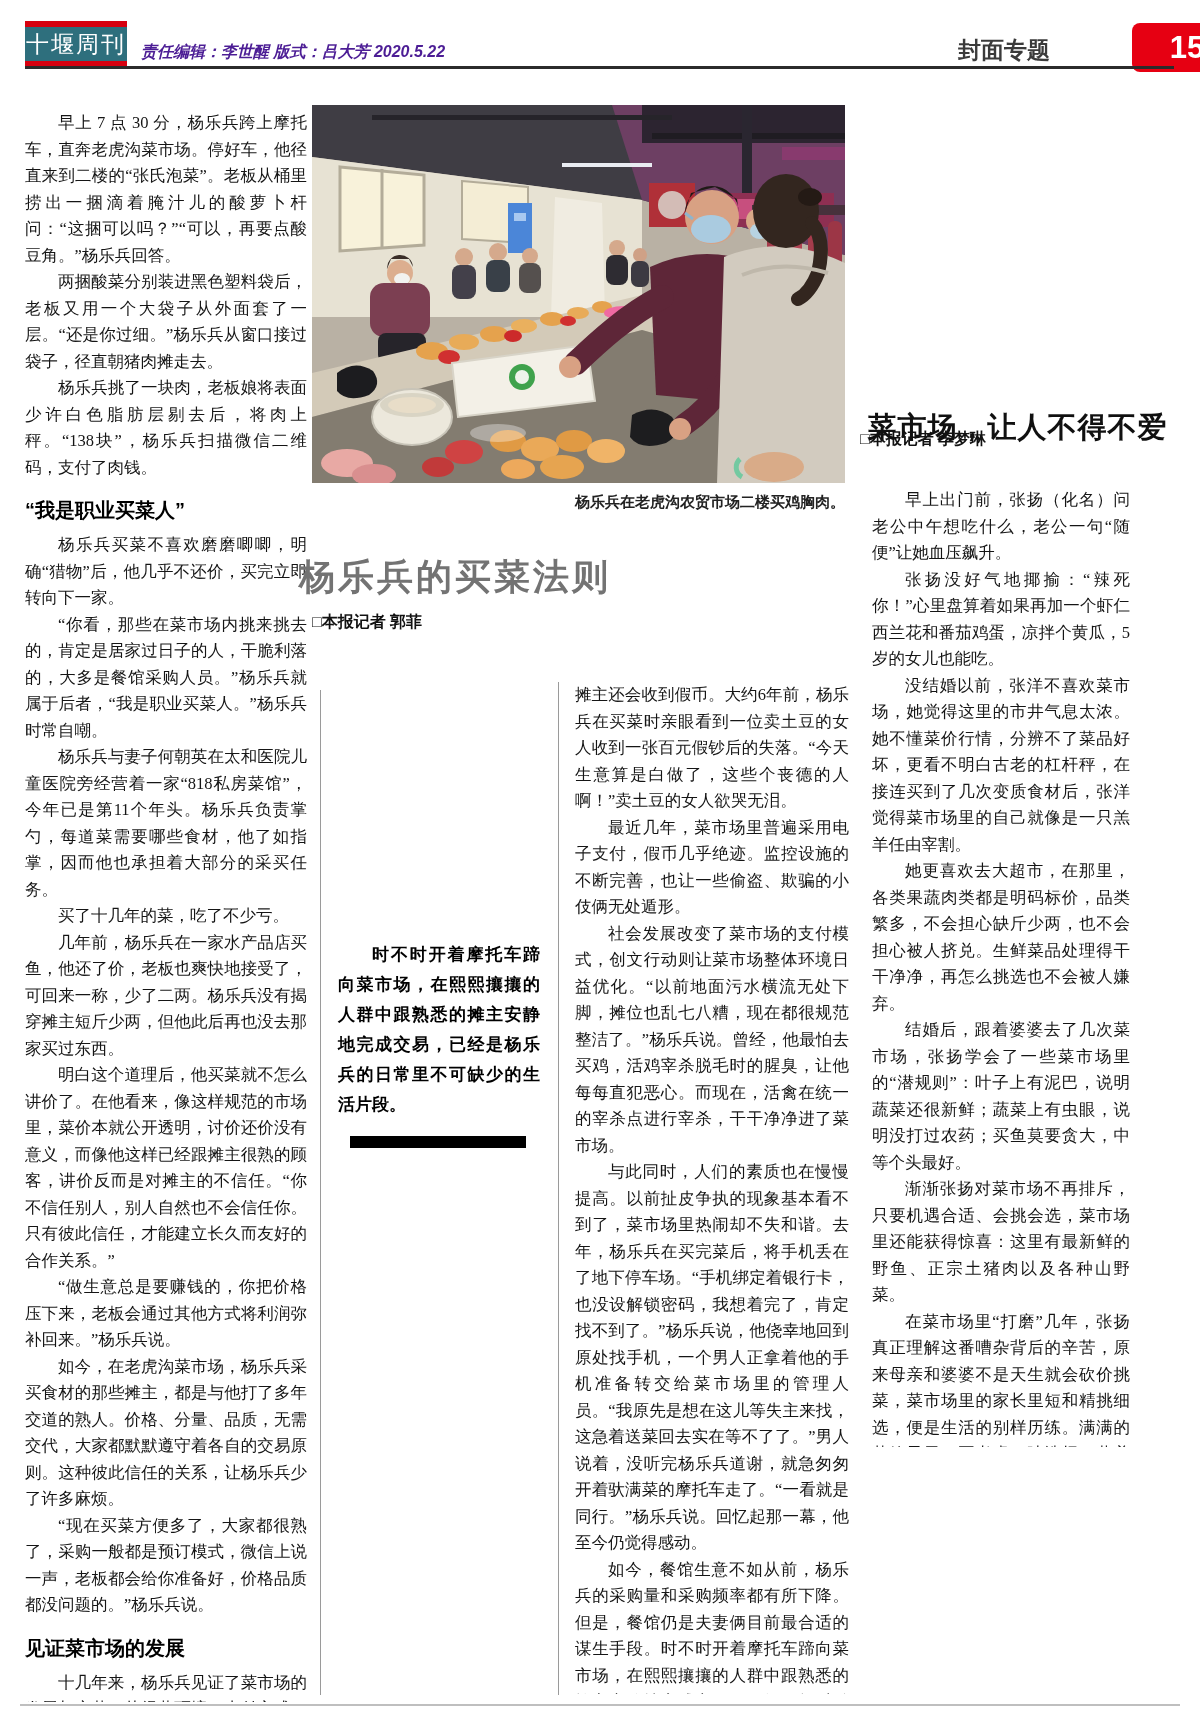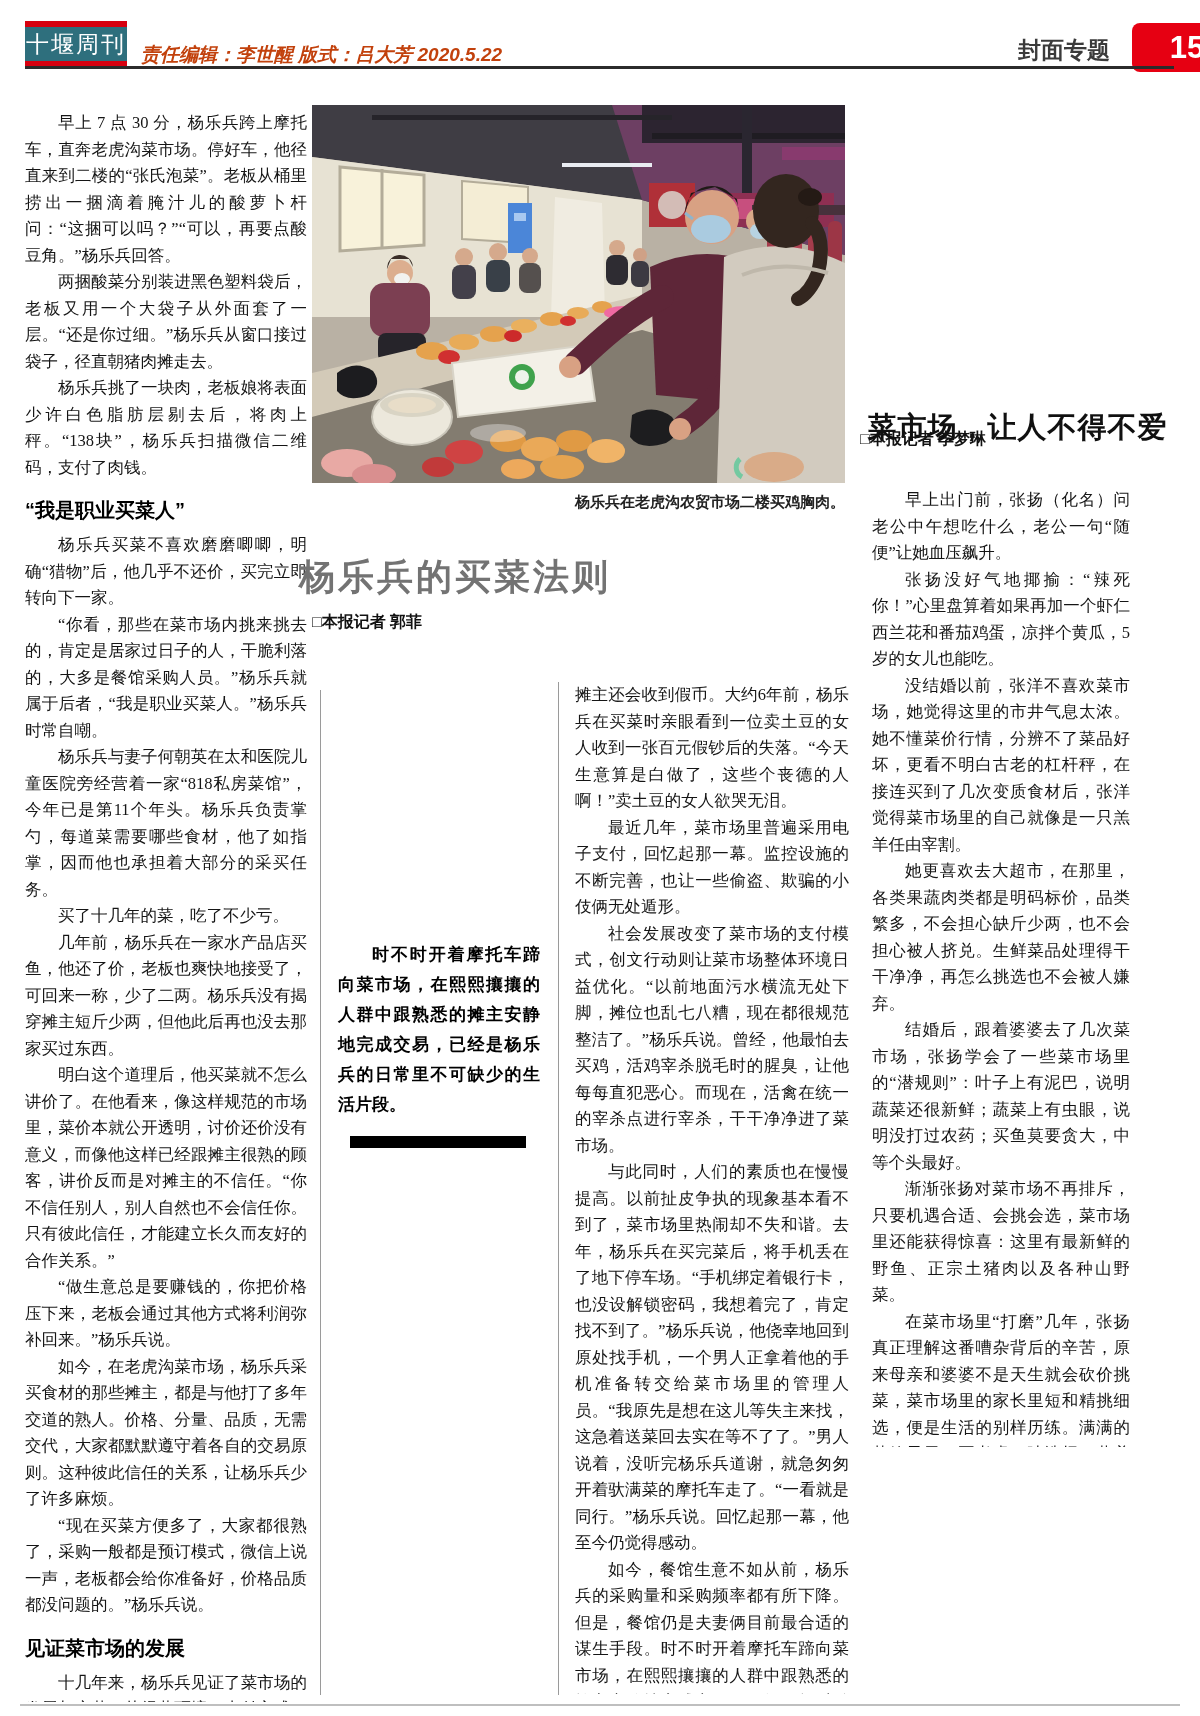--- a/index.html
+++ b/index.html
@@ -15,24 +15,24 @@
   }
   .masthead-inner{
     width:100%;height:34px;background:#2e6f7d;display:flex;align-items:center;justify-content:center;
   }
   .masthead-title{
     color:#ffffff;font-weight:normal;font-size:23px;letter-spacing:2px;
     font-family:"Liberation Serif","DejaVu Serif",serif;white-space:nowrap;
   }
   .editor-line{
     position:absolute;left:141px;top:42px;font-family:"Liberation Sans","DejaVu Sans",sans-serif;
-    font-weight:bold;font-style:italic;font-size:19px;color:#c2410c;white-space:nowrap;
+    font-weight:bold;font-style:italic;font-size:16px;color:#4c1d95;white-space:nowrap;
   }
   .section-label{
-    position:absolute;left:1018px;top:35px;font-family:"Liberation Sans","DejaVu Sans",sans-serif;
+    position:absolute;left:958px;top:35px;font-family:"Liberation Sans","DejaVu Sans",sans-serif;
     font-weight:bold;font-size:23px;color:#3b3b3b;white-space:nowrap;
   }
   .page-number{
     position:absolute;left:1132px;top:23px;width:48px;height:49px;background:#e60012;border-radius:8px;
     color:#fff;font-family:"Liberation Sans","DejaVu Sans",sans-serif;font-weight:bold;font-size:31px;
     display:flex;align-items:center;justify-content:center;padding-left:31px;
   }
   .header-rule{position:absolute;left:25px;top:66px;width:1149px;height:3px;background:#2b2b2b;}
   .bottom-rule{position:absolute;left:20px;top:1704px;width:1160px;height:2px;background:#bfbfbf;}
 
@@ -244,21 +244,21 @@
   <div class="main-byline">□本报记者  郭菲</div>
 
   <div class="vrule vrule-left"></div>
   <div class="vrule vrule-mid"></div>
 
   <div class="pull-quote">时不时开着摩托车蹄向菜市场，在熙熙攘攘的人群中跟熟悉的摊主安静地完成交易，已经是杨乐兵的日常里不可缺少的生活片段。</div>
   <div class="pull-bar"></div>
 
   <div class="body-col col-mid">
       <p class="blk-pc">摊主还会收到假币。大约6年前，杨乐兵在买菜时亲眼看到一位卖土豆的女人收到一张百元假钞后的失落。“今天生意算是白做了，这些个丧德的人啊！”卖土豆的女人欲哭无泪。</p>
-      <p class="blk-p">最近几年，菜市场里普遍采用电子支付，回忆起那一幕。监控设施的不断完善，也让一些偷盗、欺骗的小伎俩无处遁形。</p>
+      <p class="blk-p">最近几年，菜市场里普遍采用电子支付，假币几乎绝迹。监控设施的不断完善，也让一些偷盗、欺骗的小伎俩无处遁形。</p>
       <p class="blk-p">社会发展改变了菜市场的支付模式，创文行动则让菜市场整体环境日益优化。“以前地面污水横流无处下脚，摊位也乱七八糟，现在都很规范整洁了。”杨乐兵说。曾经，他最怕去买鸡，活鸡宰杀脱毛时的腥臭，让他每每直犯恶心。而现在，活禽在统一的宰杀点进行宰杀，干干净净进了菜市场。</p>
       <p class="blk-p">与此同时，人们的素质也在慢慢提高。以前扯皮争执的现象基本看不到了，菜市场里热闹却不失和谐。去年，杨乐兵在买完菜后，将手机丢在了地下停车场。“手机绑定着银行卡，也没设解锁密码，我想着完了，肯定找不到了。”杨乐兵说，他侥幸地回到原处找手机，一个男人正拿着他的手机准备转交给菜市场里的管理人员。“我原先是想在这儿等失主来找，这急着送菜回去实在等不了了。”男人说着，没听完杨乐兵道谢，就急匆匆开着驮满菜的摩托车走了。“一看就是同行。”杨乐兵说。回忆起那一幕，他至今仍觉得感动。</p>
       <p class="blk-p">如今，餐馆生意不如从前，杨乐兵的采购量和采购频率都有所下降。但是，餐馆仍是夫妻俩目前最合适的谋生手段。时不时开着摩托车蹄向菜市场，在熙熙攘攘的人群中跟熟悉的摊主安静地完成交易，已经是杨乐兵的日常里不可缺少的生活片段。</p>
     </div>
 
   <div class="right-title">菜市场，让人不得不爱</div>
   <div class="right-byline">□本报记者  李梦琳</div>
   <div class="body-col col-right">
       <p class="blk-p">早上出门前，张扬（化名）问老公中午想吃什么，老公一句“随便”让她血压飙升。</p>
       <p class="blk-p">张扬没好气地揶揄：“辣死你！”心里盘算着如果再加一个虾仁西兰花和番茄鸡蛋，凉拌个黄瓜，5岁的女儿也能吃。</p>

